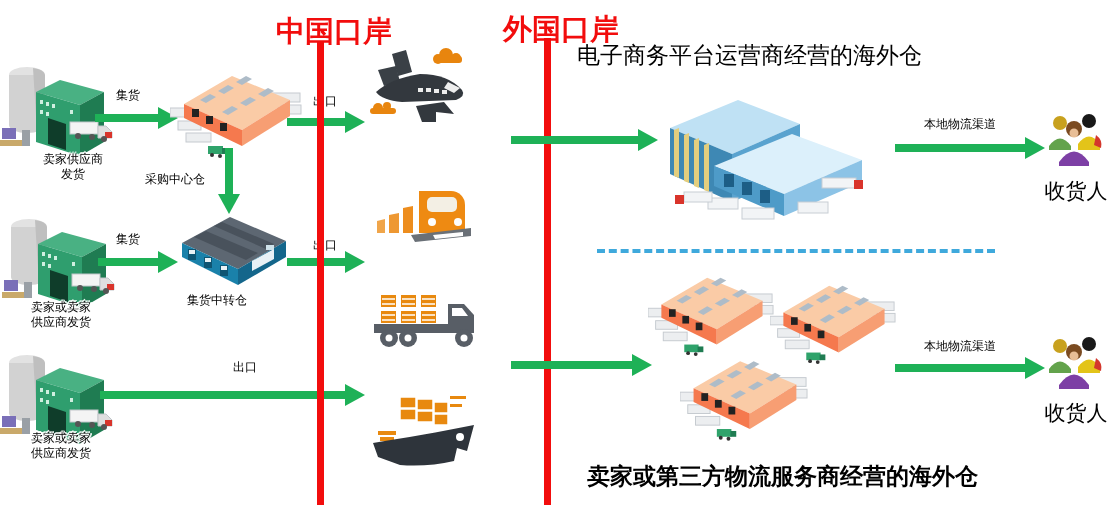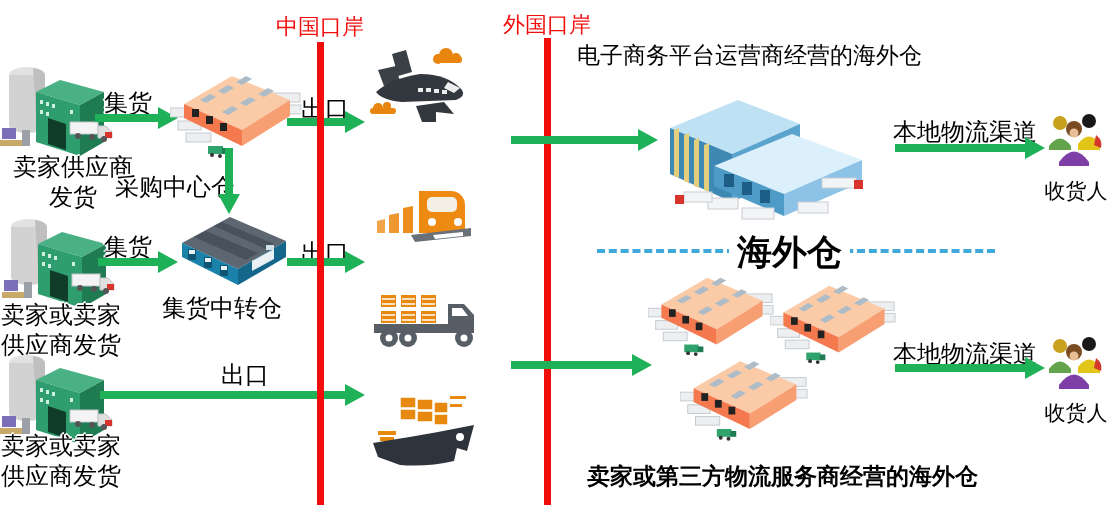--- a/index.html
+++ b/index.html
@@ -6,25 +6,25 @@
     --arrow-green:#1EB157;
     --port-red:#F20D0D;
     --divider-blue:#3FA9DC;
   }
   html,body{margin:0;padding:0;background:#fff;}
   #canvas{
     position:relative;width:1117px;height:511px;background:#fff;overflow:hidden;
     font-family:"DejaVu Sans","Liberation Sans",sans-serif;color:#000;
   }
   .abs{position:absolute;}
-  .lbl{position:absolute;font-size:24px;line-height:1.25;text-align:center;white-space:nowrap;
+  .lbl{position:absolute;font-size:12px;line-height:1.25;text-align:center;white-space:nowrap;
        text-shadow:-2px 0 #fff,2px 0 #fff,0 -2px #fff,0 2px #fff,-1px -1px #fff,1px 1px #fff;}
   .lbl2{white-space:normal;}
   .title{position:absolute;font-size:23px;white-space:nowrap;}
-  .port-label{position:absolute;font-size:22px;font-weight:normal;color:var(--port-red);white-space:nowrap;}
+  .port-label{position:absolute;font-size:29px;font-weight:bold;color:var(--port-red);white-space:nowrap;}
   .port-line{position:absolute;width:7px;background:var(--port-red);}
   .hline{position:absolute;height:8px;background:var(--arrow-green);}
   .vline{position:absolute;width:8px;background:var(--arrow-green);}
   .head-r{position:absolute;width:0;height:0;border-top:11px solid transparent;
           border-bottom:11px solid transparent;border-left:20px solid var(--arrow-green);}
   .head-d{position:absolute;width:0;height:0;border-left:11px solid transparent;
           border-right:11px solid transparent;border-top:20px solid var(--arrow-green);}
   .divider{position:absolute;border-top:4px dashed var(--divider-blue);}
   .divider-label{position:absolute;font-size:35px;font-weight:bold;background:#fff;padding:0 8px;white-space:nowrap;}
   svg{display:block;}
@@ -334,21 +334,20 @@
     <circle cx="44" cy="11" r="7" fill="#191919"></circle>
     <path d="M33,34 Q44,19 55,34 L55,40 H33 Z" fill="#E3C419"></path>
     <path d="M51,25 Q58,30 56,38 L49,35 Z" fill="#D4372C"></path>
     <circle cx="29" cy="19" r="8" fill="#7B4B21"></circle>
     <path d="M14,52 Q29,31 44,52 L44,56 H14 Z" fill="#7D3FA5"></path>
     <circle cx="29" cy="23" r="4.5" fill="#E8BE96"></circle>
   </svg>
   <div class="lbl" style="left:1040px;top:178px;width:72px;font-size:21px;">收货人</div>
 
   <div class="divider" style="left:597px;top:249px;width:398px;"></div>
-  <div class="divider-label" style="left:729px;top:229px;">海外仓</div>
 
   <svg class="abs" style="left:648px;top:268px" width="126" height="92" viewBox="0 0 132 96">
     <g stroke="#C5CACF" fill="#ECEEF0">
       <rect x="0" y="42" width="21" height="9"></rect>
         <rect x="8" y="55" width="23" height="9"></rect>
         <rect x="16" y="67" width="25" height="9"></rect>
       <rect x="100" y="27" width="30" height="9"></rect>
         <rect x="108" y="39" width="23" height="9"></rect>
     </g>
     <polygon points="14,38 62,10 120,34 72,64" fill="#FACBA6"></polygon>

